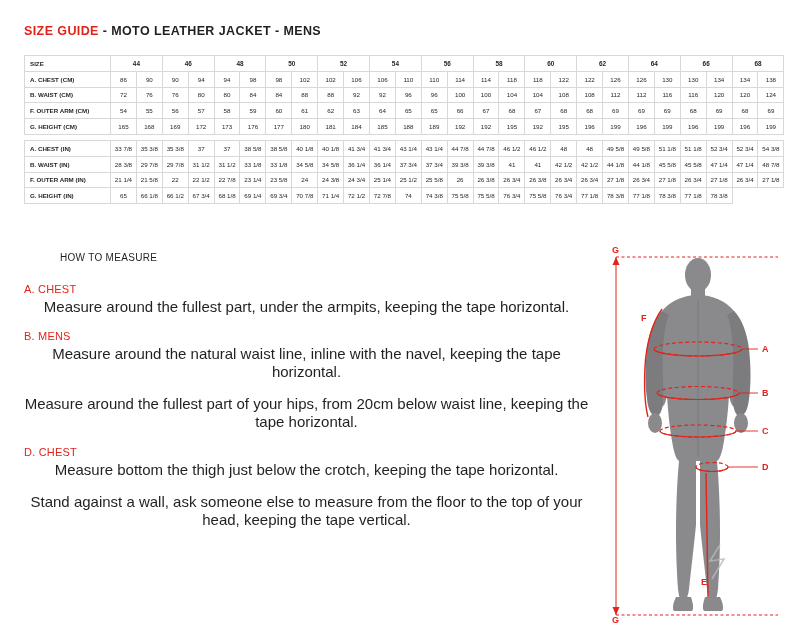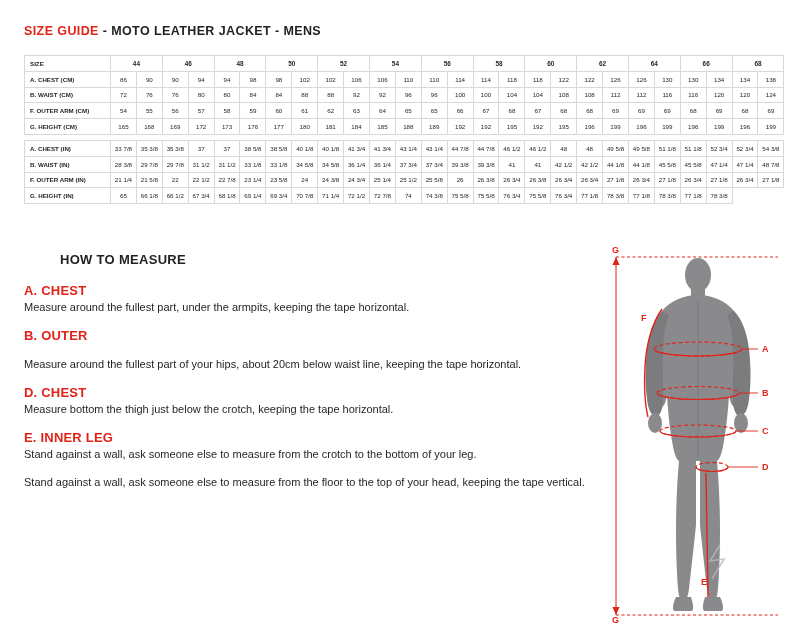--- a/index.html
+++ b/index.html
@@ -70,43 +70,44 @@
   .size-table tr.spacer td {
     border: none;
     height: 5px;
   }
 
   
   .howto-title {
     position: absolute;
     left: 20px;
     top: 252px;
-    font-size: 13px;
-    font-weight: bold;
+    font-size: 10px;
+    font-weight: normal;
     letter-spacing: 0.3px;
     padding-left: 36px;
   }
   .measure-list {
     position: absolute;
     left: 20px;
     top: 283px;
     width: 565px;
   }
   .measure-item { margin-bottom: 14.2px; }
   .measure-item .m-head {
     color: #e2231a;
-    font-weight: bold;
-    font-size: 13px;
+    font-weight: normal;
+    font-size: 11px;
     letter-spacing: 0.2px;
     margin-bottom: 3px;
   }
   .measure-item .m-body {
-    font-size: 11px;
+    font-size: 15px;
     color: #231f20;
     line-height: 1.2;
+    text-align: center;
   }
 
   
   .figure {
     position: absolute;
     left: 596px;
     top: 245px;
     width: 196px;
     height: 378px;
   }
@@ -406,32 +407,29 @@
       </tbody>
   </table>
 
   <div class="howto-title">HOW TO MEASURE</div>
   <div class="measure-list" id="measure-list">
       <div class="measure-item">
         <div class="m-head">A. CHEST</div>
         <div class="m-body">Measure around the fullest part, under the armpits, keeping the tape horizontal.</div>
       </div>
       <div class="measure-item">
-        <div class="m-head">B. OUTER</div>
+        <div class="m-head">B. MENS</div>
+        <div class="m-body">Measure around the natural waist line, inline with the navel, keeping the tape horizontal.</div>
       </div>
       <div class="measure-item">
-        <div class="m-body">Measure around the fullest part of your hips, about 20cm below waist line, keeping the tape horizontal.</div>
+        <div class="m-body">Measure around the fullest part of your hips, from 20cm below waist line, keeping the tape horizontal.</div>
       </div>
       <div class="measure-item">
         <div class="m-head">D. CHEST</div>
         <div class="m-body">Measure bottom the thigh just below the crotch, keeping the tape horizontal.</div>
-      </div>
-      <div class="measure-item">
-        <div class="m-head">E. INNER LEG</div>
-        <div class="m-body">Stand against a wall, ask someone else to measure from the crotch to the bottom of your leg.</div>
       </div>
       <div class="measure-item">
         <div class="m-body">Stand against a wall, ask someone else to measure from the floor to the top of your head, keeping the tape vertical.</div>
       </div>
     </div>
 
   <div class="figure">
     <svg width="196" height="378" viewBox="0 0 196 378" xmlns="http://www.w3.org/2000/svg">
 
       <g>

